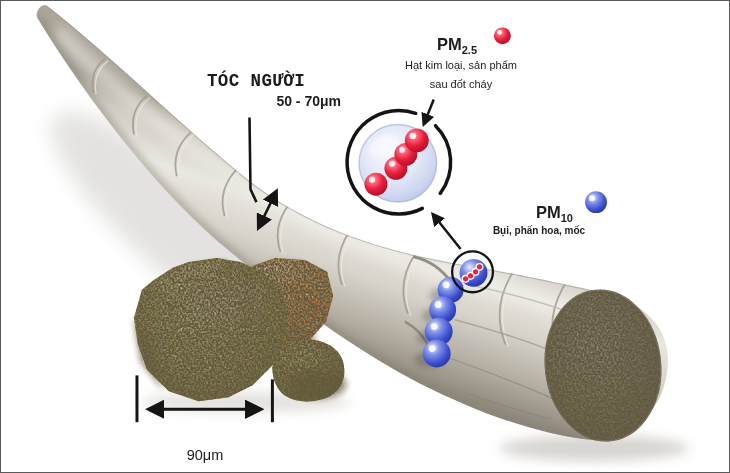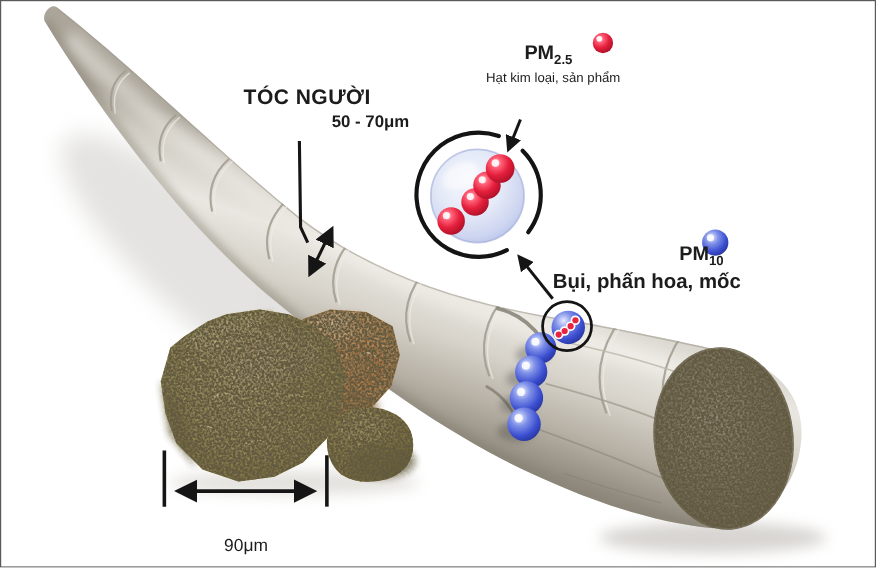--- a/index.html
+++ b/index.html
@@ -8,26 +8,26 @@
     width:730px;height:473px;
     background:#ffffff;
     border:1px solid #5a5a5a;
     box-sizing:border-box;
     overflow:hidden;
     font-family:"Liberation Sans","DejaVu Sans",sans-serif;
     color:#1c1c1c;
   }
   #art{position:absolute;left:0;top:0;width:100%;height:100%;}
   .lbl{position:absolute;text-align:center;line-height:1.2;}
-  .t-hair-title{left:170px;top:70px;width:170px;font-weight:bold;font-size:17.5px;letter-spacing:.4px;}
+  .t-hair-title{left:170px;top:70px;width:170px;font-weight:bold;font-size:17.5px;letter-spacing:.4px;font-family:Liberation Mono, monospace;}
   .t-hair-size{left:170px;top:92px;width:170px;font-weight:bold;font-size:14px;text-align:right;}
   .t-pm25{left:436px;top:34px;font-weight:bold;font-size:16.5px;white-space:nowrap;text-align:left;}
   .t-pm25-desc{left:360px;top:55px;width:200px;font-weight:normal;font-size:11px;line-height:19px;}
-  .t-pm10{left:565px;top:202px;font-weight:bold;font-size:16.5px;white-space:nowrap;text-align:left;}
-  .t-pm10-desc{left:447px;top:224px;width:182px;font-weight:bold;font-size:17px;}
+  .t-pm10{left:535px;top:202px;font-weight:bold;font-size:16.5px;white-space:nowrap;text-align:left;}
+  .t-pm10-desc{left:447px;top:224px;width:182px;font-weight:bold;font-size:10px;}
   .t-sand-title{left:128px;top:424px;width:152px;font-weight:bold;font-size:19px;letter-spacing:.6px;}
   .t-sand-size{left:128px;top:446px;width:152px;font-weight:normal;font-size:14.5px;}
   .sub{font-size:11px;position:relative;top:4px;font-weight:bold;margin-top:11px;}
 </style>
 </head>
 <body>
 
 <div id="stage">
 
 <svg id="art" viewBox="0 0 730 473">
@@ -302,20 +302,21 @@
     <circle cx="593" cy="198" r="3" fill="#ffffff" opacity="0.9"></circle>
   </g>
 </svg>
 
 <div class="lbl t-hair-title">TÓC NGƯỜI</div>
 <div class="lbl t-hair-size">50 - 70μm</div>
 
 <div class="lbl t-pm25"><span>PM</span><span class="sub">2.5</span></div>
 <div class="lbl t-pm25-desc">
   <div>Hạt kim loại, sản phẩm</div>
+  <div>sau đốt cháy</div>
 </div>
 
 <div class="lbl t-pm10"><span>PM</span><span class="sub">10</span></div>
 <div class="lbl t-pm10-desc">Bụi, phấn hoa, mốc</div>
 
 <div class="lbl t-sand-size">90μm</div>
 
 </div>
 
 </body></html>

